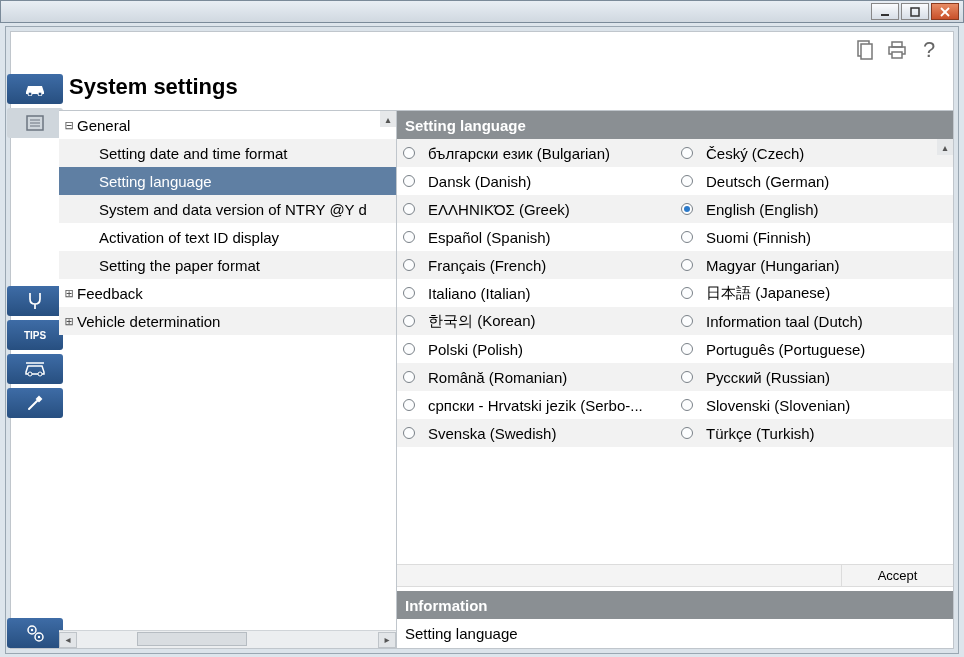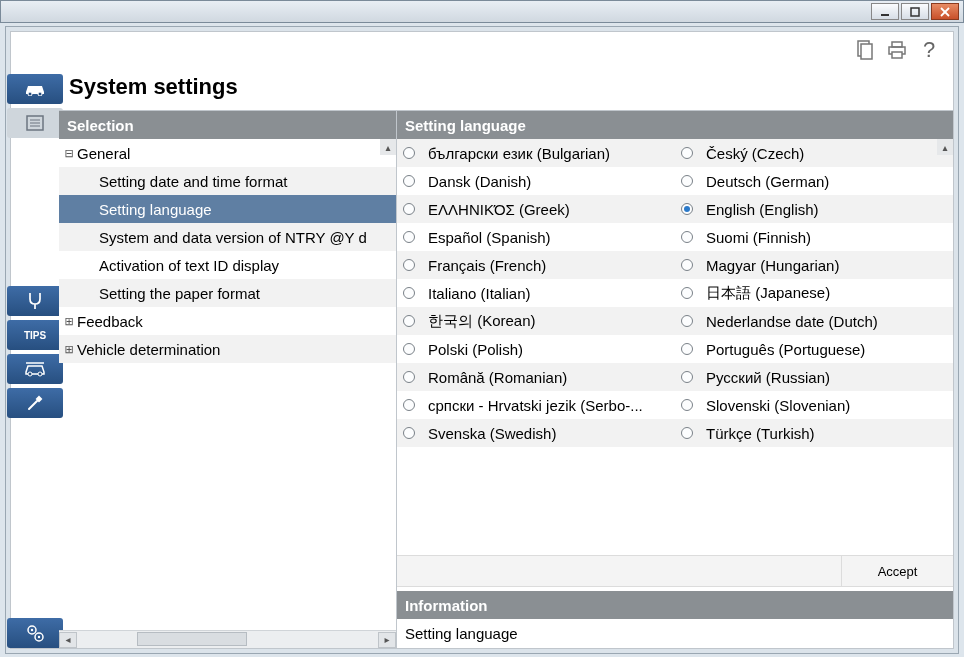--- a/index.html
+++ b/index.html
@@ -47,21 +47,21 @@
 .lang-area { flex: 1; overflow-y: auto; position: relative; }
 .lang-grid { }
 .lang-row { display: flex; height: 28px; align-items: center; }
 .lang-row:nth-child(odd) { background: #f2f2f2; }
 .lang-row:nth-child(even) { background: #fff; }
 .lang-cell { flex: 1; display: flex; align-items: center; gap: 13px; padding-left: 6px; white-space: nowrap; overflow: hidden; text-overflow: ellipsis; }
 .radio { width: 12px; height: 12px; border: 1px solid #7a8188; border-radius: 50%; display: inline-flex; align-items: center; justify-content: center; flex-shrink: 0; background: #fcfdfe; }
 .radio.checked::after { content: ""; width: 6px; height: 6px; background: #2b79c9; border-radius: 50%; }
 .lang-area .scroll-up { position: absolute; top: 0; right: 0; width: 16px; height: 16px; background: #e6e8ea; color: #555; font-size: 10px; display: flex; align-items: center; justify-content: center; }
 
-.accept-bar { height: 32px; display: flex; justify-content: flex-end; background: #f4f4f4; border-top: 1px solid #dcdcdc; border-bottom: 1px solid #dcdcdc; }
+.accept-bar { height: 23px; display: flex; justify-content: flex-end; background: #f4f4f4; border-top: 1px solid #dcdcdc; border-bottom: 1px solid #dcdcdc; }
 .accept-btn { width: 112px; display: flex; align-items: center; justify-content: center; border-left: 1px solid #dcdcdc; cursor: pointer; font-size: 13px; }
 
 .info-header { background: #8a8f93; color: #fff; font-weight: bold; padding: 5px 8px; height: 28px; display: flex; align-items: center; margin-top: 4px; }
 .info-body { padding: 6px 8px; font-size: 15px; }
 
 .hscroll { height: 18px; background: #eceef0; border-top: 1px solid #d0d4d8; display: flex; align-items: center; }
 .hscroll .arrow { width: 18px; height: 16px; background: #e2e5e8; border: 1px solid #bfc4c9; display: flex; align-items: center; justify-content: center; font-size: 10px; color: #555; }
 .hscroll .track { flex: 1; height: 16px; position: relative; }
 .hscroll .thumb { position: absolute; left: 60px; top: 0; width: 110px; height: 14px; background: #d9dde1; border: 1px solid #b6bcc2; }
 
@@ -157,21 +157,20 @@
               <circle cx="14" cy="14" r="1.2" fill="#fff"></circle>
             </svg>
         </div>
       </div>
 
       <div class="content">
         <div class="page-title">System settings</div>
 
         <div class="split">
           <div class="pane left">
-            <div class="pane-header">Selection</div>
             <div class="tree" id="tree">
               <div class="scroll-up">▴</div>
             <div class="tree-row level0">
                   <span class="exp">⊟</span>
                   <span>General</span>
                 </div>
                 <div class="tree-row level1">
                   <span class="exp"></span>
                   <span>Setting date and time format</span>
                 </div>
@@ -273,21 +272,21 @@
                       <span>日本語 (Japanese)</span>
                     </div>
                   </div>
                   <div class="lang-row">
                     <div class="lang-cell">
                       <span class="radio"></span>
                       <span>한국의 (Korean)</span>
                     </div>
                     <div class="lang-cell">
                       <span class="radio"></span>
-                      <span>Nederlandse date (Dutch)</span>
+                      <span>Information taal (Dutch)</span>
                     </div>
                   </div>
                   <div class="lang-row">
                     <div class="lang-cell">
                       <span class="radio"></span>
                       <span>Polski (Polish)</span>
                     </div>
                     <div class="lang-cell">
                       <span class="radio"></span>
                       <span>Português (Portuguese)</span>

